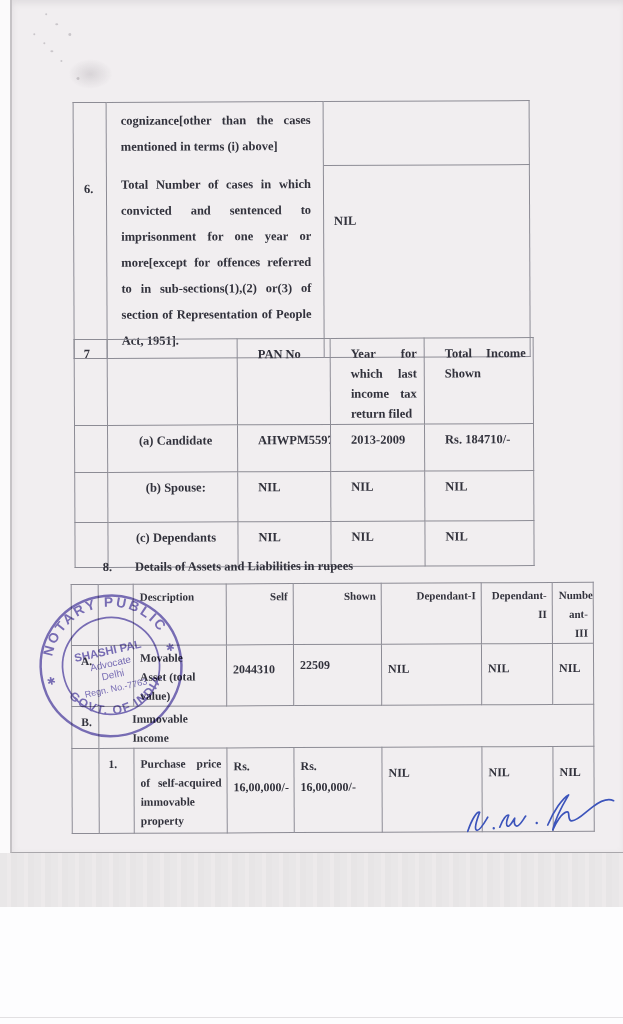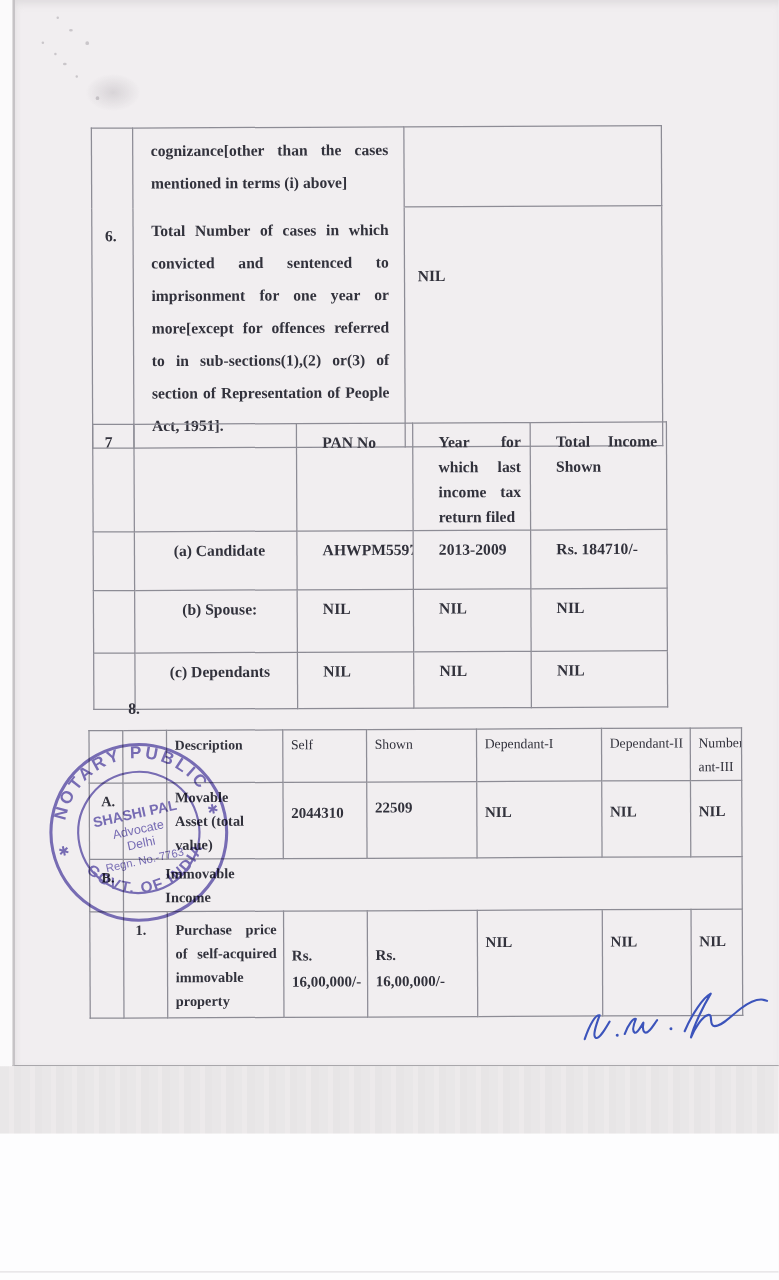--- a/index.html
+++ b/index.html
@@ -47,25 +47,25 @@
   
   .t2{left:62px;top:338px;width:459px;font-size:12.5px;line-height:20px;}
   .t2 td{padding:5px 7px 0 20px;}
   .t2 .just{text-align:justify;}
   .t2 .numcell{padding:4px 0 0 9px;}
   .t2 .label{padding-left:13px;text-align:center;}
 
   
   .t3{left:58px;top:583px;width:522px;font-size:11.5px;line-height:19px;}
   .t3 td{padding:3px 5px 0 6px;}
-  .t3 .hdr{font-weight:normal;font-size:11px;}
+  .t3 .hdr{font-weight:bold;font-size:11px;text-align:right;}
   .t3 .hdrb{font-weight:bold;font-size:11px;}
   .t3 .pre{white-space:pre-line;}
   .t3 .val{font-size:12px;padding-top:15px;}
-  .t3 .val2{font-size:12px;padding-top:25px;line-height:21px;margin-left:37px;}
+  .t3 .val2{font-size:12px;padding-top:8px;line-height:21px;margin-left:37px;}
   .t3 .nil2{font-size:12px;padding-top:16px;}
   .t3 .jdesc{text-align:justify;word-spacing:3px;padding-top:6px;}
   .t3 .lettercell{padding:6px 0 0 9px;}
 
   
   .sec8{
     position:absolute;left:90px;top:559px;display:flex;gap:23px;
     font-size:12.5px;font-weight:bold;color:#32323c;
   }
 
@@ -150,20 +150,21 @@
       <td class="label">(c) Dependants</td>
       <td>NIL</td>
       <td>NIL</td>
       <td>NIL</td>
     </tr>
   </tbody>
       </table>
 
   <div class="sec8">
     <span>8.</span>
+    <span>Details of Assets and Liabilities in rupees</span>
   </div>
 
   <table class="t3">
     <colgroup>
           <col style="width:27px">
           <col style="width:35px">
           <col style="width:93px">
           <col style="width:67px">
           <col style="width:88px">
           <col style="width:100px">

